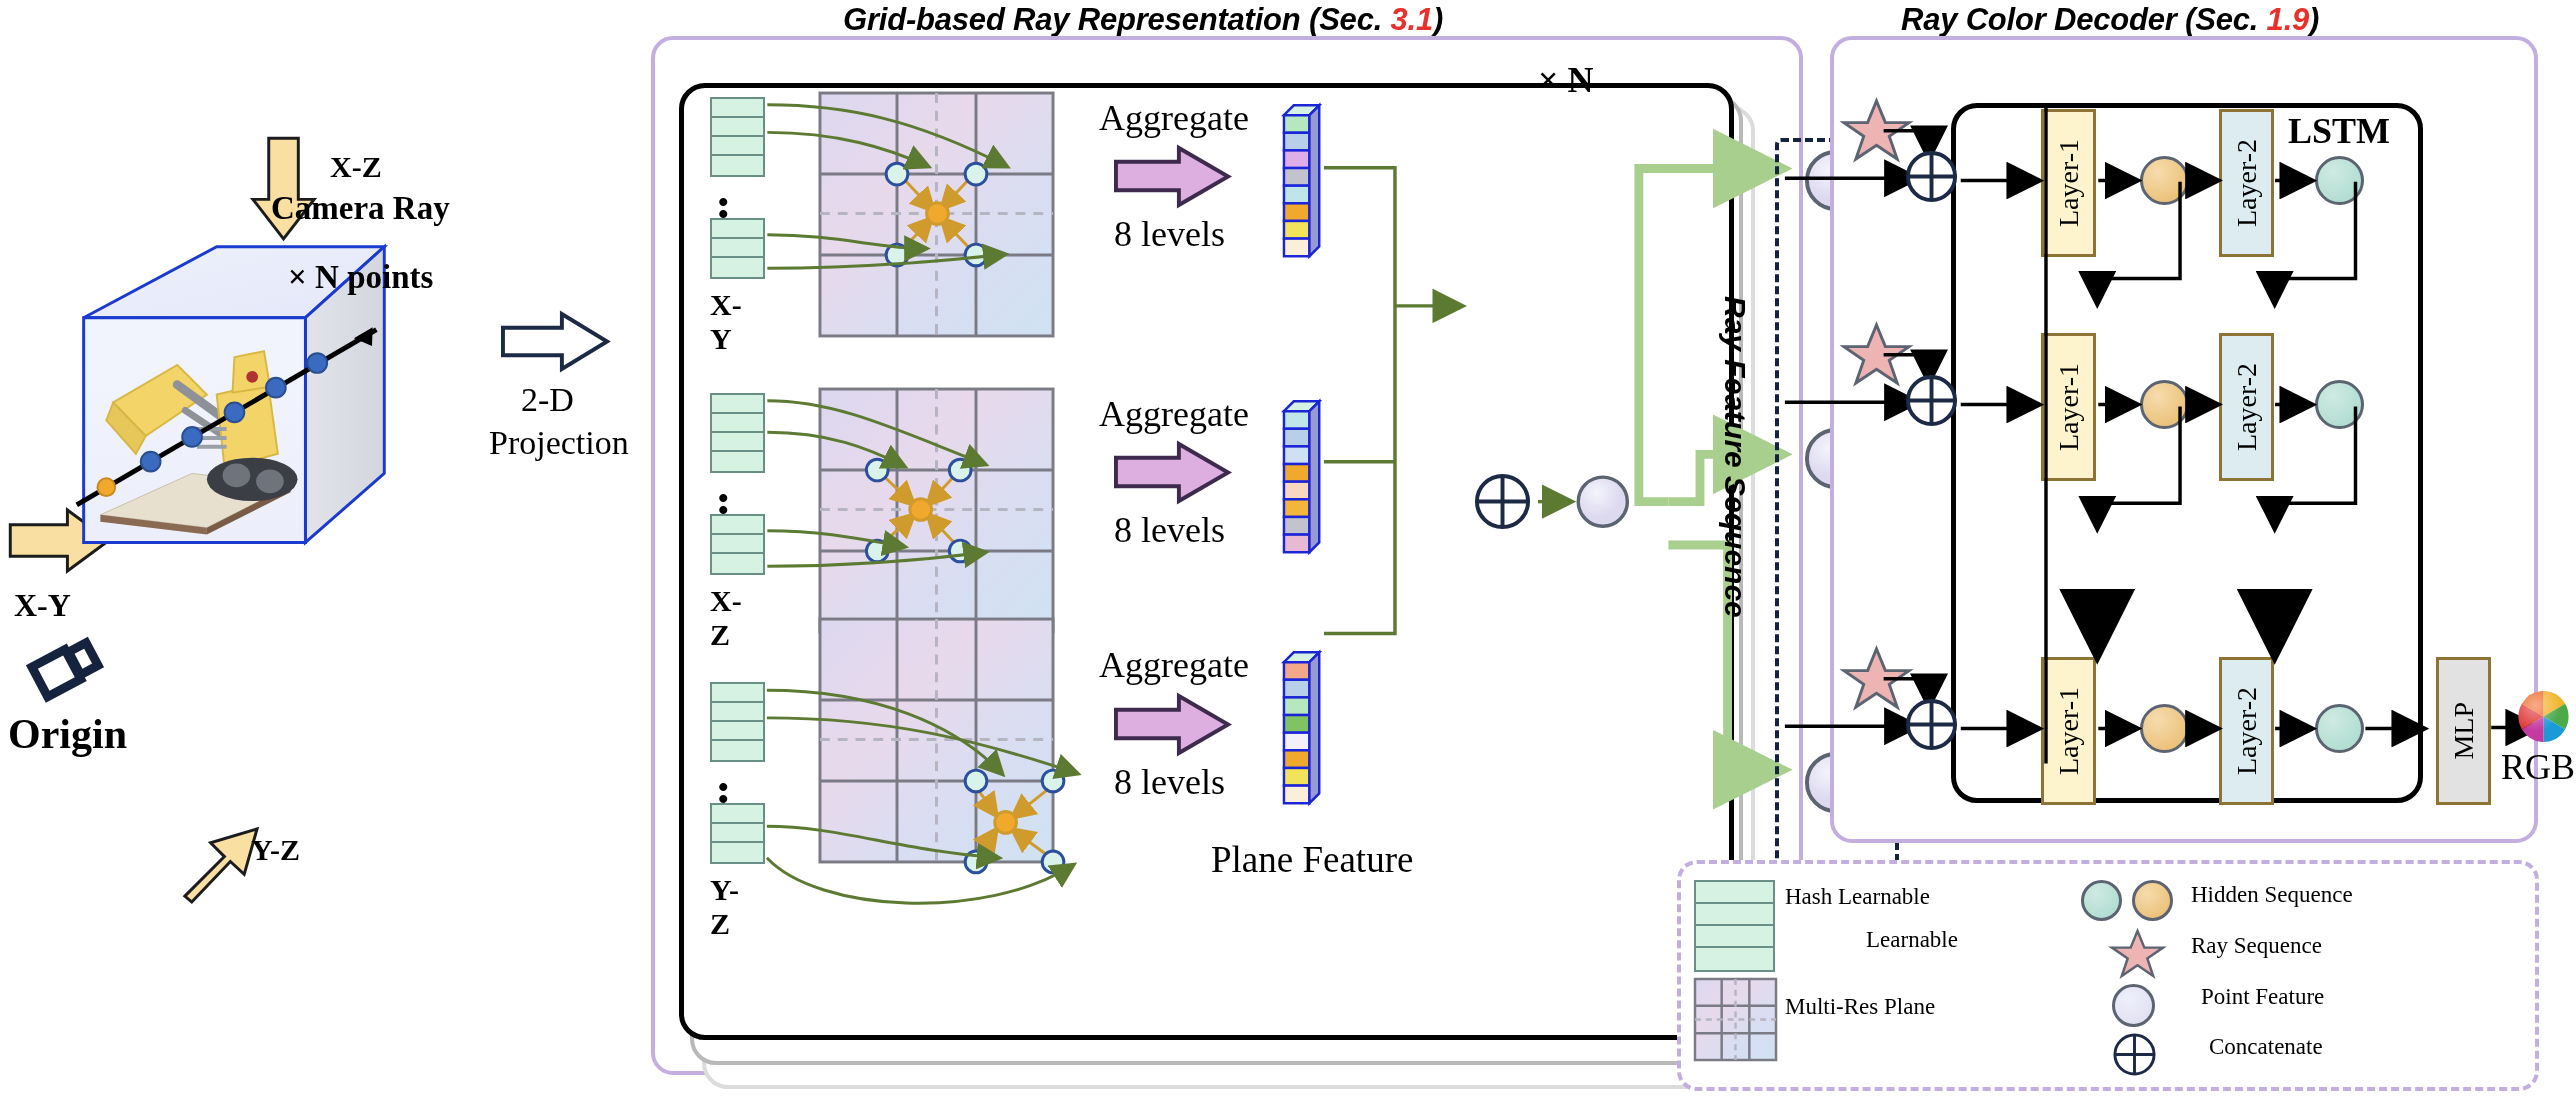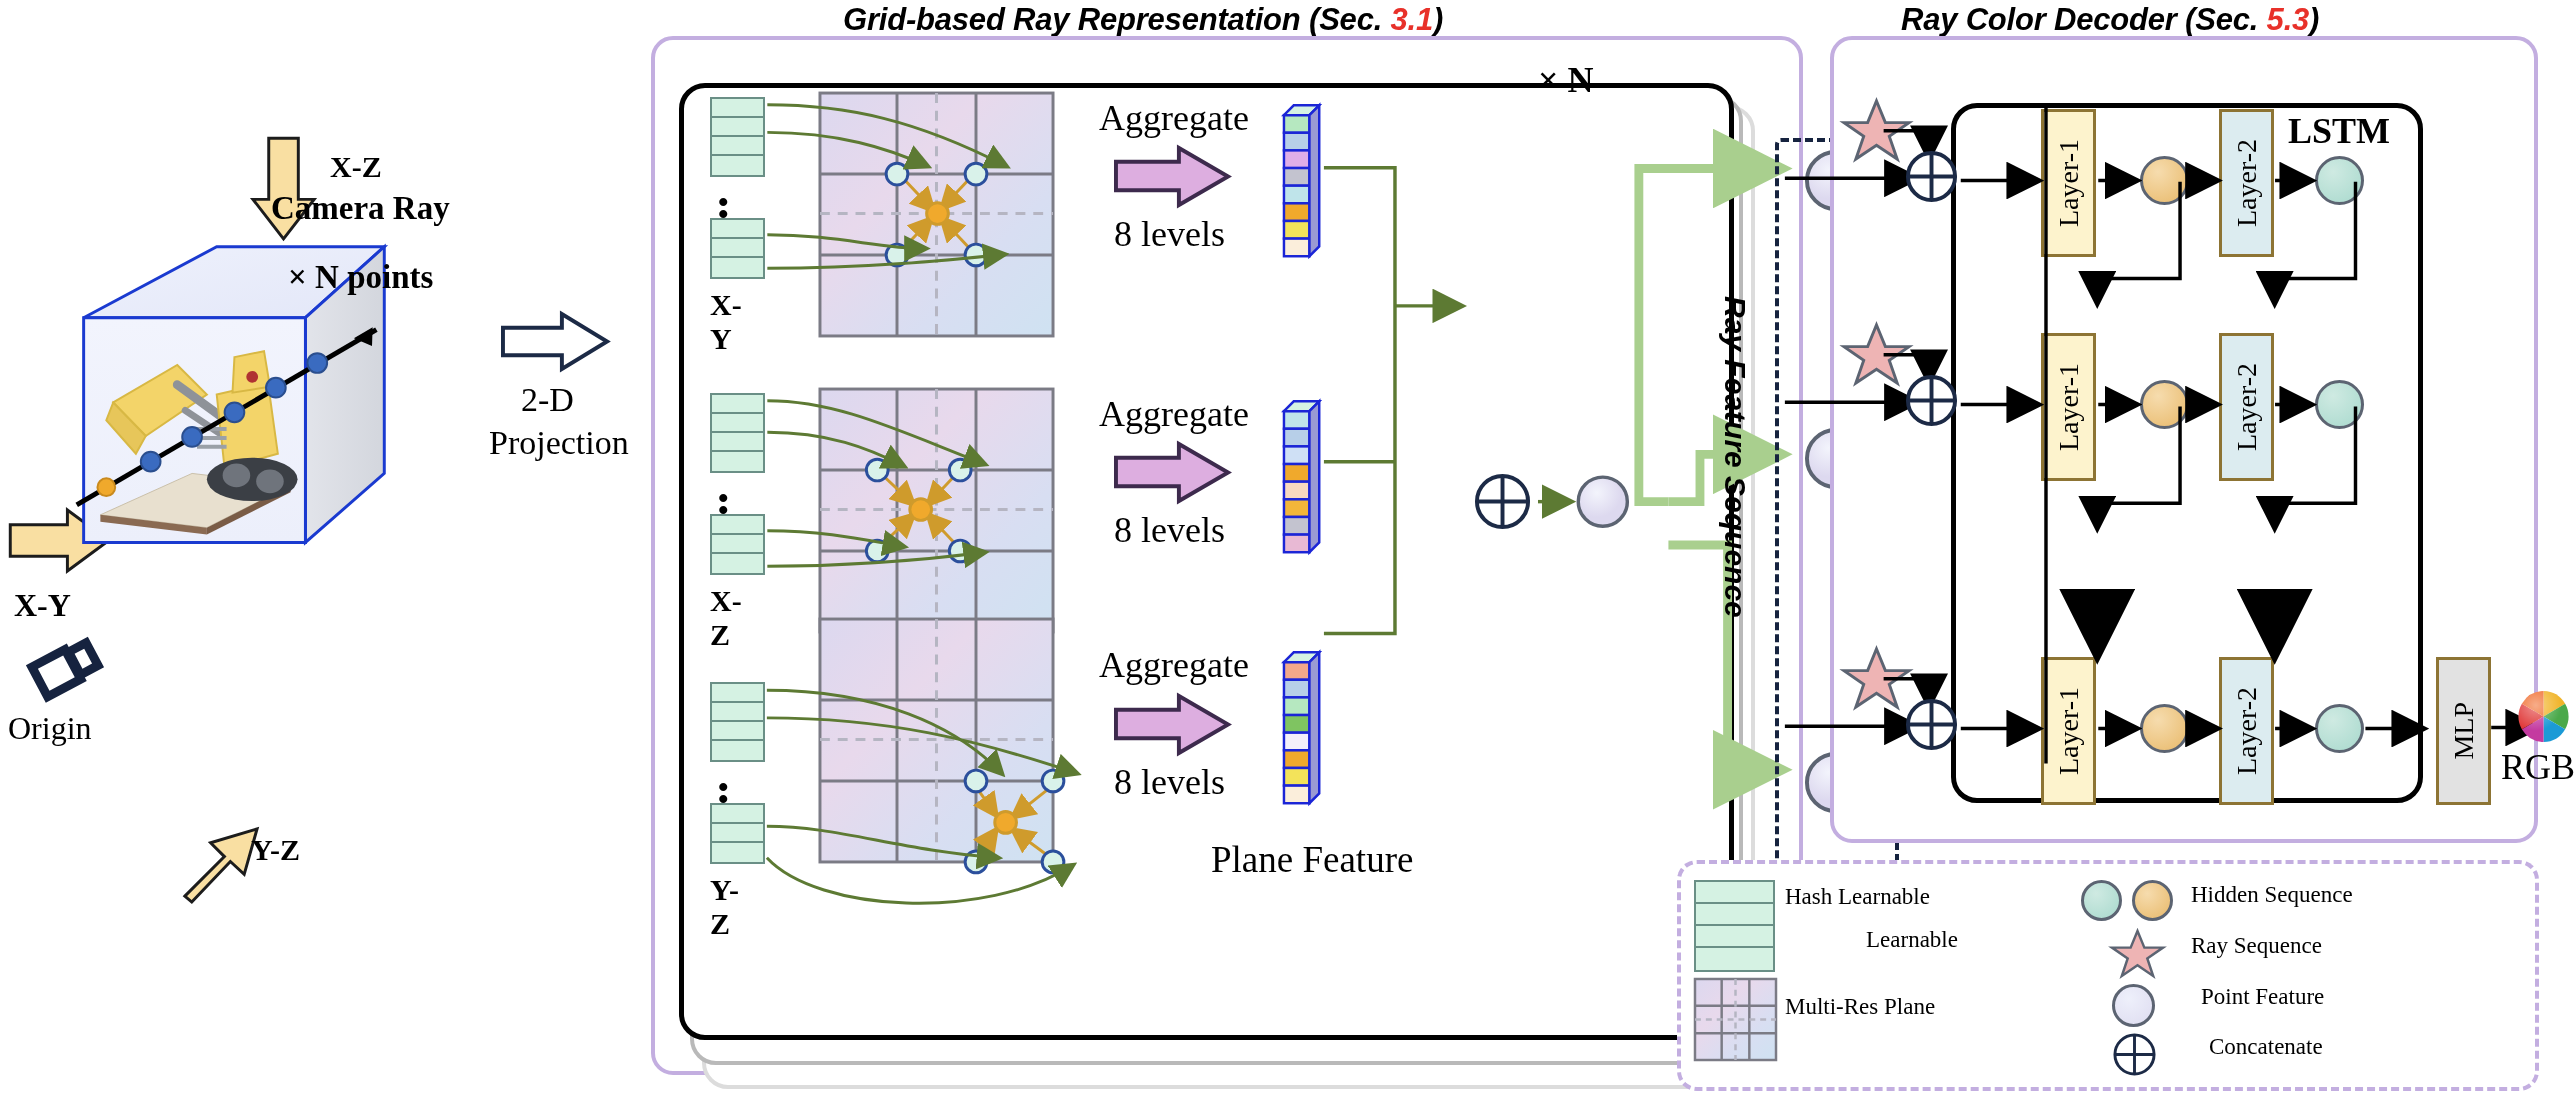--- a/index.html
+++ b/index.html
@@ -52,21 +52,21 @@
   svg{display:block;overflow:visible;}
 </style>
 </head>
 <body>
 
 <div class="abs sec-title" style="left:843px;top:2px;">
   <span>Grid-based Ray Representation (Sec. </span><span class="sec-num">3.1</span><span>)</span>
 </div>
 
 <div class="abs sec-title" style="left:1901px;top:2px;">
-  <span>Ray Color Decoder (Sec. </span><span class="sec-num">5.3</span><span>)</span>
+  <span>Ray Color Decoder (Sec. </span><span class="sec-num">1.9</span><span>)</span>
 </div>
 
 <div class="abs" style="left:0;top:30px;width:671px;height:848px;">
 
   <svg class="abs" style="left:251px;top:108px;" width="69" height="105" viewBox="0 0 70 106">
     <polygon points="18,0 48,0 48,62 64,62 33,102 2,62 18,62" fill="#f9dfa2" stroke="#1c1c1c" stroke-width="3"></polygon>
   </svg>
   <div class="abs axis-lab" style="left:330px;top:120px;">X-Z</div>
 
   <svg class="abs" style="left:10px;top:478px;" width="103" height="67" viewBox="0 0 104 68">
@@ -133,21 +133,21 @@
     <circle cx="220" cy="163" r="10" fill="#3a6bc0" stroke="#2a4e8e" stroke-width="2"></circle>
     <circle cx="262" cy="138" r="10" fill="#3a6bc0" stroke="#2a4e8e" stroke-width="2"></circle>
   </svg>
 
   <svg class="abs" style="left:28px;top:604px;" width="83" height="73" viewBox="0 0 84 74">
     <g transform="rotate(-28 42 37)">
       <rect x="10" y="16" width="38" height="34" fill="#fff" stroke="#16233f" stroke-width="9"></rect>
       <rect x="50" y="20" width="20" height="26" fill="#fff" stroke="#16233f" stroke-width="9"></rect>
     </g>
   </svg>
-  <div class="abs lsmall" style="left:8px;top:680px;font-weight:normal;font-size:32px;">Origin</div>
+  <div class="abs lsmall" style="left:8px;top:680px;font-weight:bold;font-size:42px;">Origin</div>
 
   <div class="abs lsmall" style="left:271px;top:160px;font-weight:bold;font-size:33px;">Camera Ray</div>
   <div class="abs lsmall" style="left:288px;top:229px;font-weight:bold;font-size:33px;">× N points</div>
 
   <svg class="abs" style="left:501px;top:282px;" width="110" height="61" viewBox="0 0 112 62">
     <polygon points="2,16 62,16 62,2 108,30 62,58 62,44 2,44" fill="#fff" stroke="#1c2a46" stroke-width="4"></polygon>
   </svg>
   <div class="abs lsmall" style="left:521px;top:351px;font-size:34px;">2-D</div>
   <div class="abs lsmall" style="left:489px;top:394px;font-size:34px;">Projection</div>
 </div>

